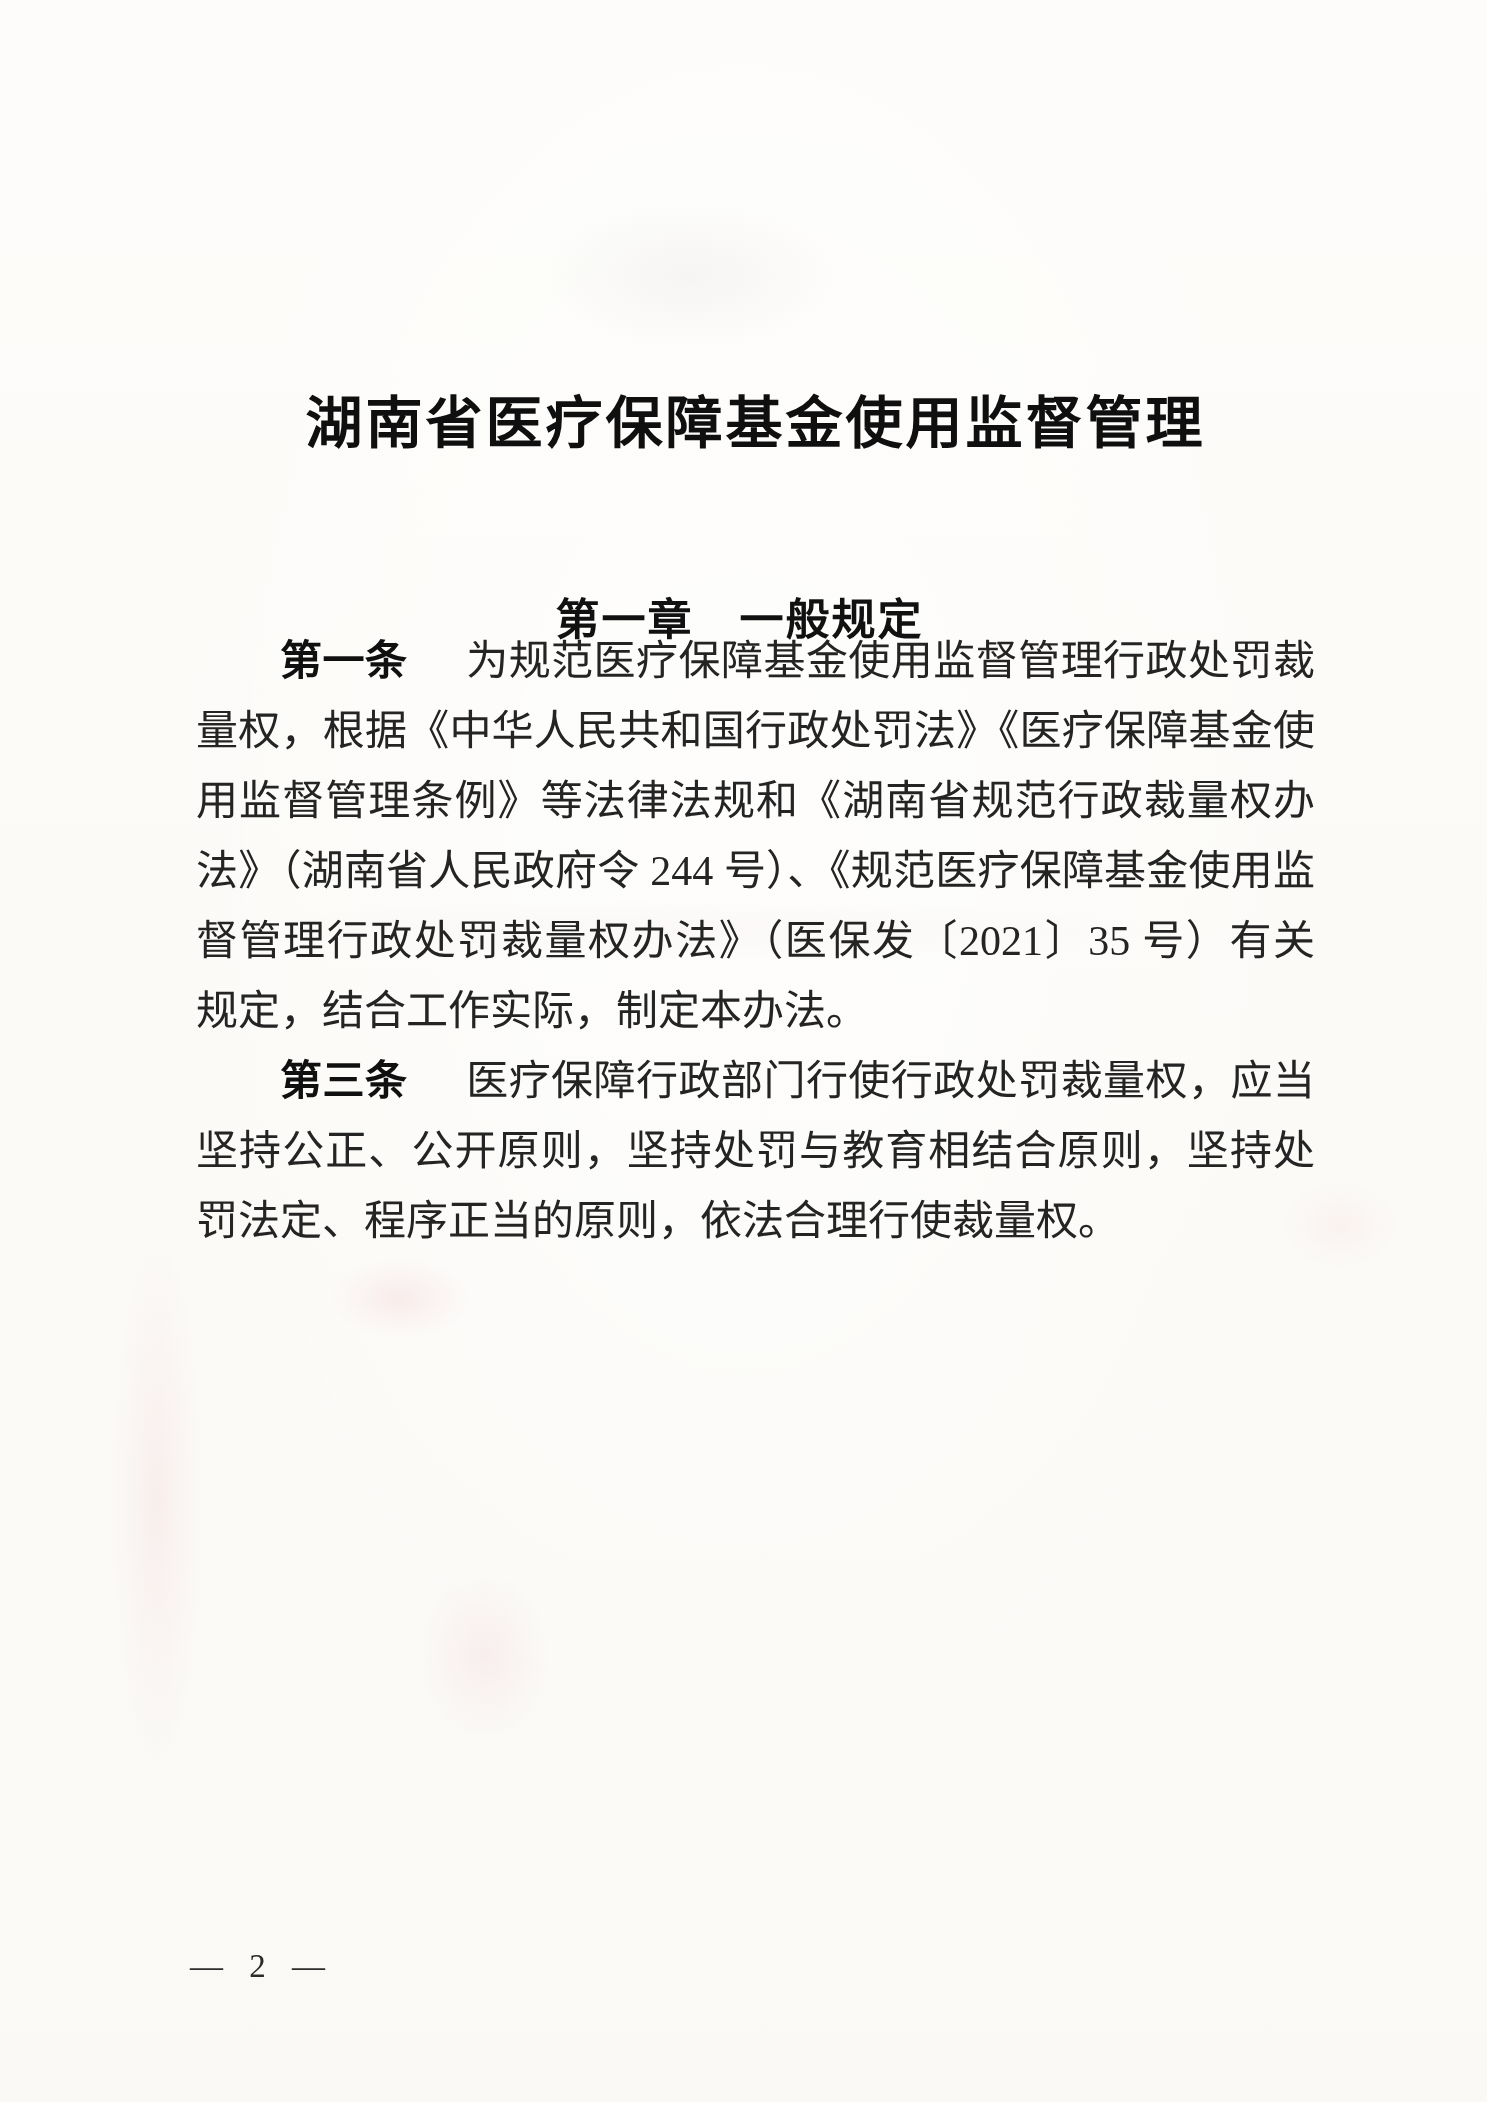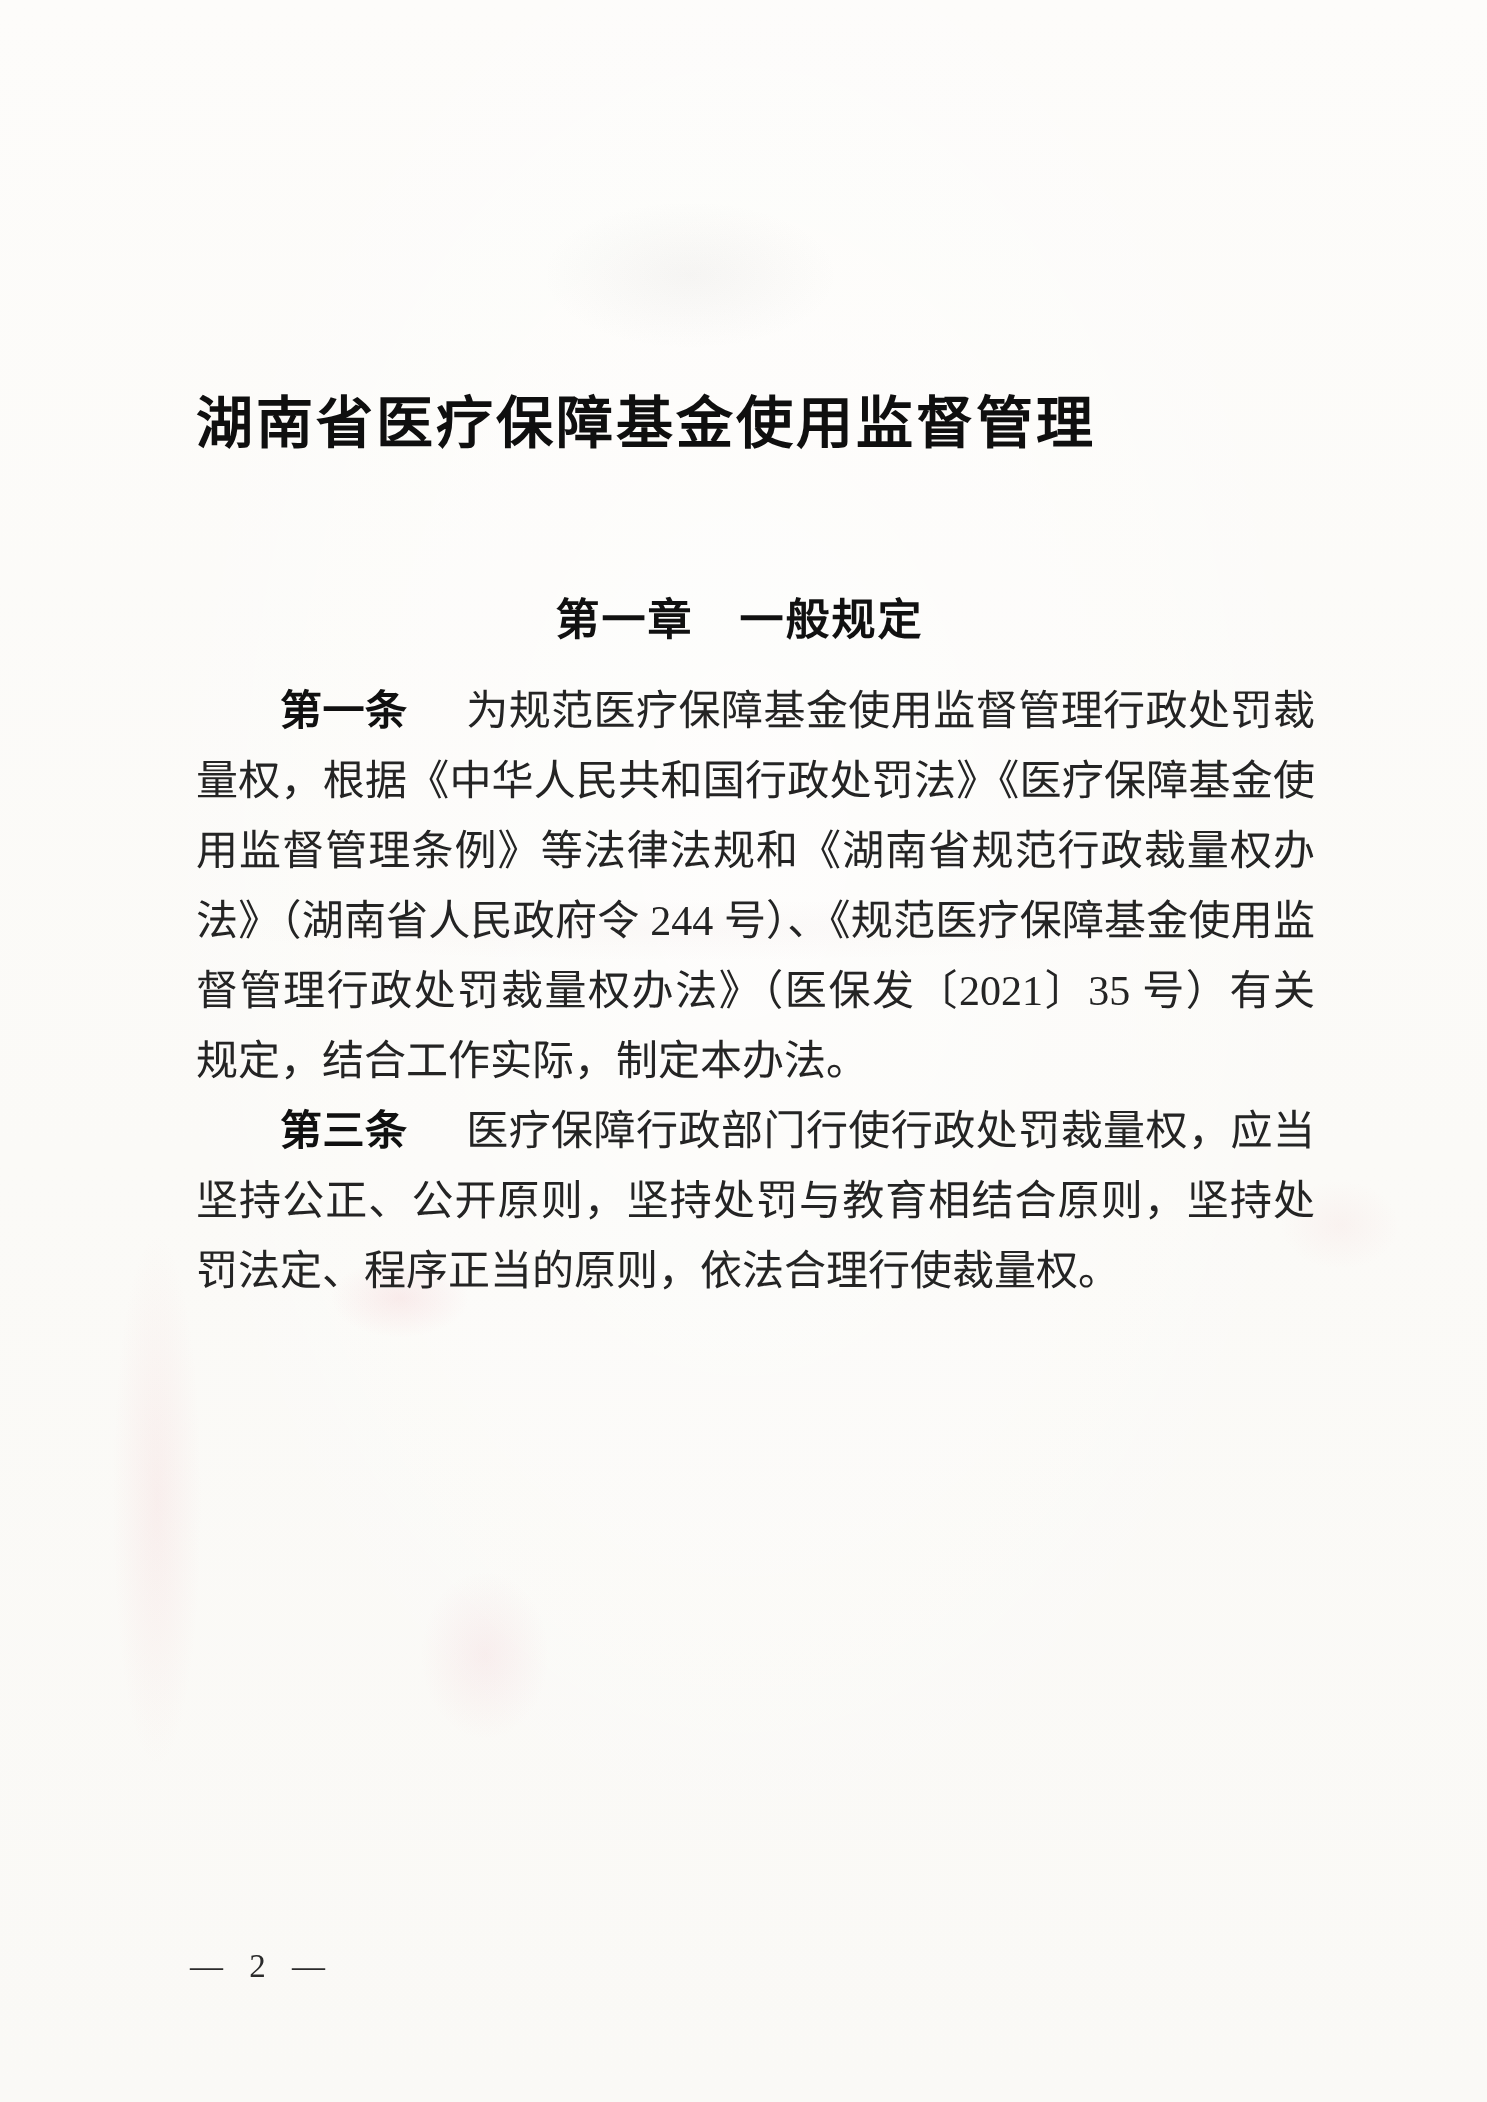--- a/index.html
+++ b/index.html
@@ -37,21 +37,21 @@
   .a5 { left: 1280px; top: 1180px; width: 120px; height: 90px;
         background: radial-gradient(ellipse at center, rgba(230,150,155,0.08) 0%, rgba(230,150,155,0) 70%); }
   .a6 { left: 240px; top: 900px; width: 900px; height: 60px;
         background: radial-gradient(ellipse at center, rgba(200,160,160,0.05) 0%, rgba(200,160,160,0) 75%); }
 
   .title-block {
     position: absolute;
     top: 338px;
     left: 196px;
     width: 1119px;
-    text-align: left;
+    text-align: center;
     font-weight: 700;
     font-size: 57px;
     line-height: 95px;
     letter-spacing: 3px;
     color: #0f0f0f;
   }
   .title-line { display: block; white-space: nowrap; }
 
   .chapter-heading {
     position: absolute;
@@ -63,21 +63,21 @@
     font-family: "Liberation Sans", "DejaVu Sans", sans-serif;
     font-weight: 700;
     font-size: 44px;
     line-height: 54px;
     letter-spacing: 2px;
     color: #111;
   }
 
   .doc-body {
     position: absolute;
-    top: 676px;
+    top: 626px;
     left: 196px;
     width: 1119px;
     font-size: 42px;
     line-height: 70px;
     text-align: justify;
     text-justify: inter-ideograph;
     color: #242424;
   }
   .doc-body p {
     margin: 0;

